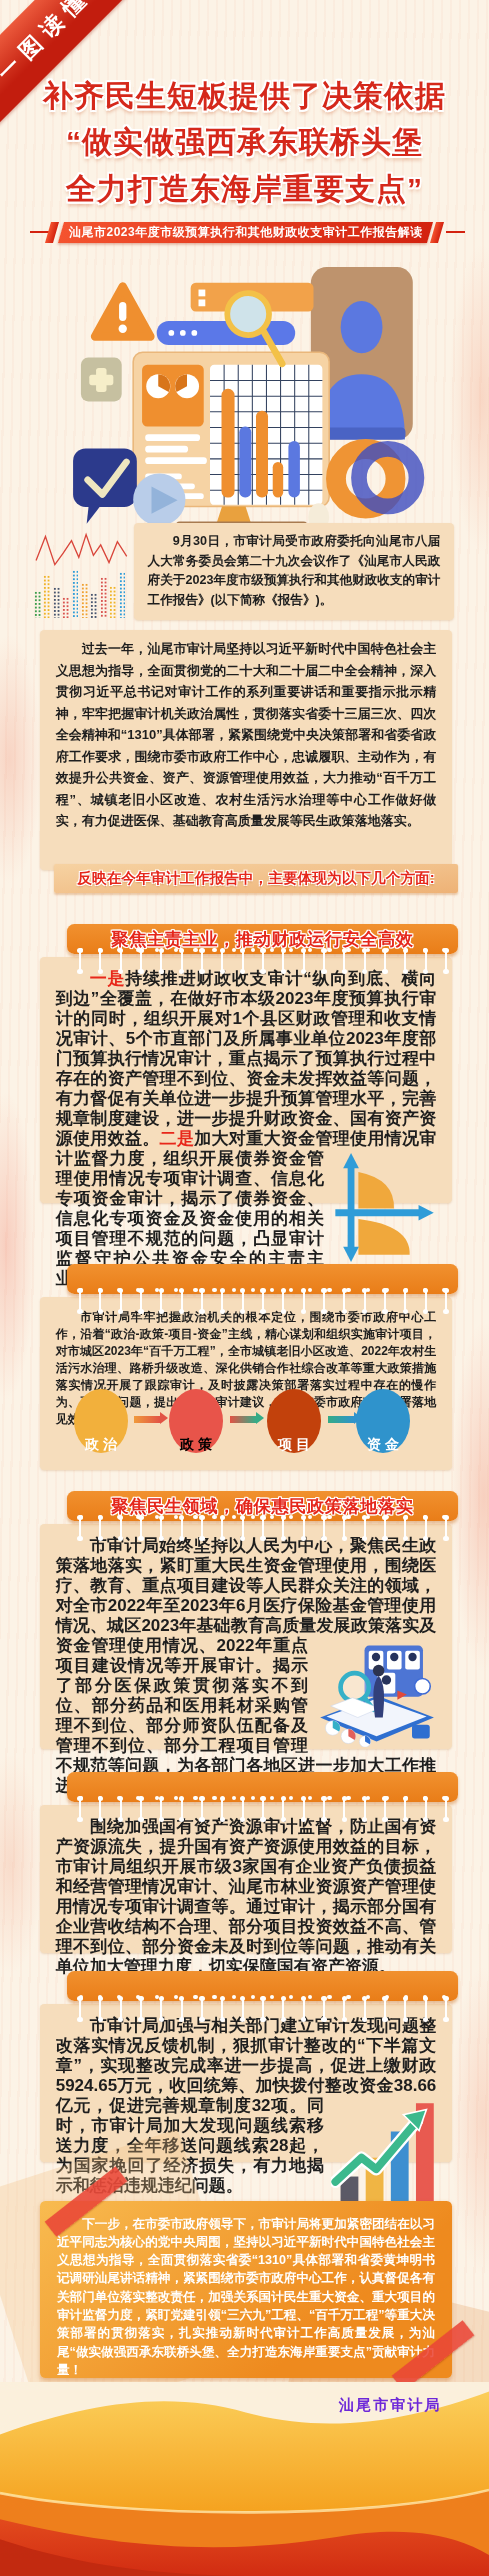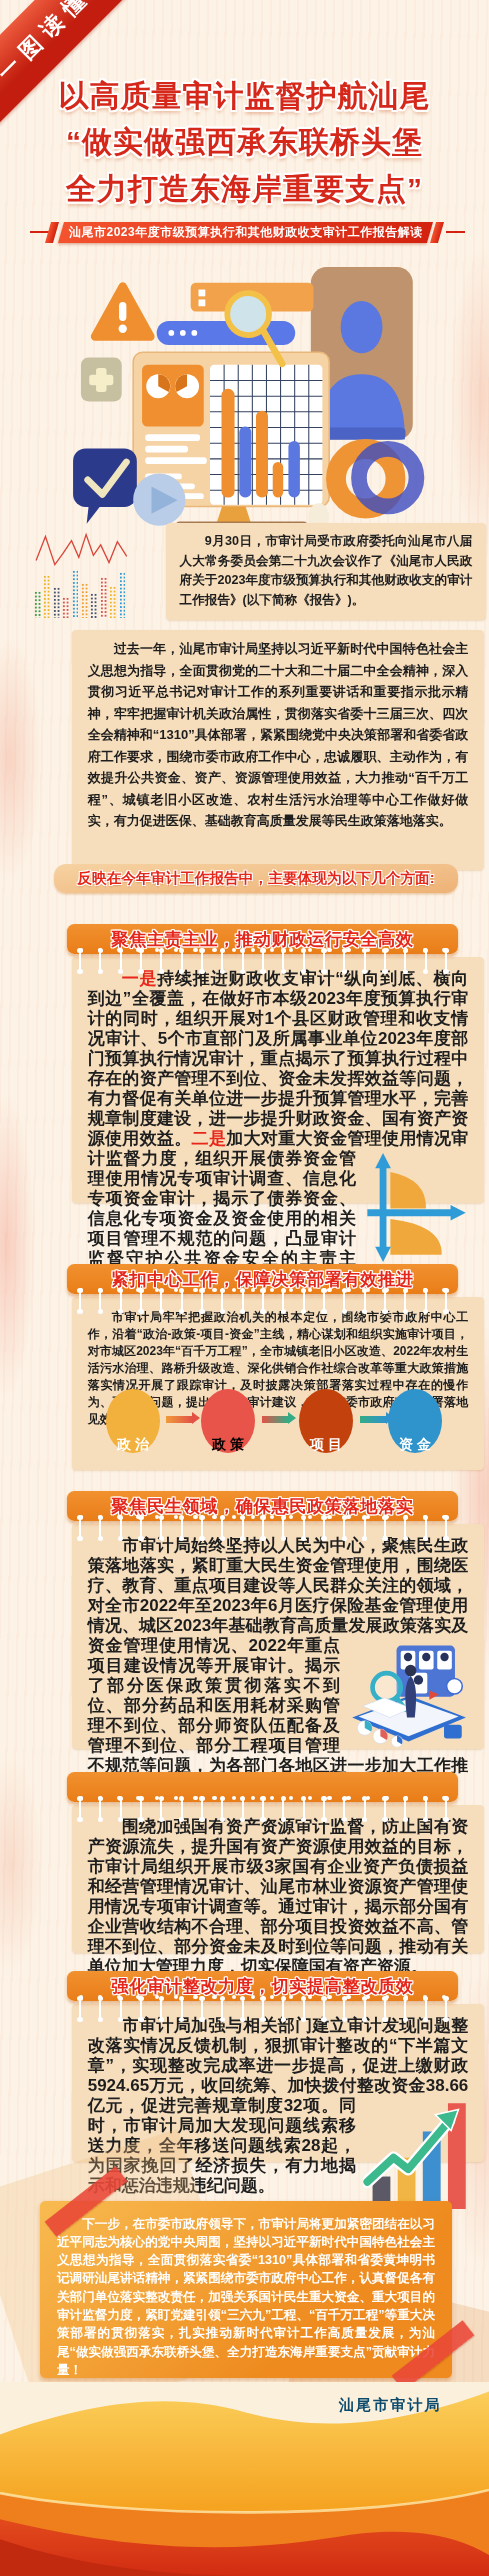--- a/index.html
+++ b/index.html
@@ -27,26 +27,26 @@
     color:#d5281b;letter-spacing:1px;font-family:"Liberation Sans",sans-serif;
     text-shadow:-1.6px -1.6px 0 #fff,1.6px -1.6px 0 #fff,-1.6px 1.6px 0 #fff,1.6px 1.6px 0 #fff,
       -1.6px 0 0 #fff,1.6px 0 0 #fff,0 -1.6px 0 #fff,0 1.6px 0 #fff,0 3.7px 3.7px rgba(205,95,45,.45);}
   .sub-bar{top:222px;left:61px;width:369px;height:21px;transform:skewX(-16deg);
     background:linear-gradient(90deg,#f4532f,#d3220f);display:flex;align-items:center;
     justify-content:center;box-shadow:0 1.6px 2.6px rgba(170,40,10,.35);}
   .sub-bar span{transform:skewX(16deg);color:#fff;font-size:12px;font-weight:bold;letter-spacing:0.5px;}
   .sub-cap{top:222px;width:7.9px;height:21px;transform:skewX(-16deg);background:linear-gradient(90deg,#f4532f,#d3220f);}
   .sub-line{top:231px;width:19px;height:2.1px;background:#d3220f;}
   
-  .tan-card{background:#f6ddbc;border-radius:4.2px;box-shadow:0 1px 2.1px rgba(190,130,70,.25);margin-left:32px;}
+  .tan-card{background:#f6ddbc;border-radius:4.2px;box-shadow:0 1px 2.1px rgba(190,130,70,.25);}
   .body-txt{color:#1e1e1e;font-weight:bold;text-align:justify;}
   .indent{text-indent:2em;}
   .em-red{color:#e8271a;}
   
-  .lead-banner{top:864px;left:54px;width:404px;height:29px;border-radius:12px;
+  .lead-banner{top:864px;left:54px;width:404px;height:29px;border-radius:2px;
     background:linear-gradient(175deg,#f6d2a2,#eeb276);display:flex;align-items:center;
     justify-content:center;box-shadow:0 1.6px 2.1px rgba(200,120,50,.35);}
   .lead-banner:after{content:"";position:absolute;right:-4.7px;top:2.6px;width:6.3px;height:29px;
     background:#e28e3e;transform:skewY(-30deg);z-index:-1;}
   .lead-banner span{color:#e5271b;font-size:14.7px;font-weight:900;
     text-shadow:-1px -1px 0 #fff,1px -1px 0 #fff,-1px 1px 0 #fff,1px 1px 0 #fff,0 1.6px 1.6px rgba(170,70,20,.3);}
   
   .sec-banner{left:67px;width:391px;height:30px;border-radius:7.3px;
     background:linear-gradient(180deg,#f1912f,#e97d18);display:flex;align-items:center;
     justify-content:center;box-shadow:0 2.1px 3.1px rgba(200,110,30,.4);z-index:3;}
@@ -72,35 +72,35 @@
   .closing-card{top:2201px;left:40px;width:412px;height:177px;border-radius:5.2px;box-sizing:border-box;
     padding:13.6px 17px;background:linear-gradient(140deg,#f8bb50,#ee8a1e 70%);
     color:#fff;font-size:12.6px;line-height:18.3px;font-weight:bold;text-align:justify;
     box-shadow:0 2.1px 4.2px rgba(200,110,30,.4);}
   .tape{width:90px;height:19px;background:rgba(233,70,55,.88);box-shadow:0 1px 1.6px rgba(150,30,10,.3);}
   
   .dotcols{position:absolute;left:0;bottom:0;width:100%;height:64px;display:flex;
     align-items:flex-end;gap:2.6px;}
   .dotcols i{width:6.8px;background-size:3.7px 3.7px;}
   
-  .issuer{color:#0c4a6e;font-size:15px;font-weight:900;letter-spacing:2.1px;}
+  .issuer{color:#6d28d9;font-size:15px;font-weight:900;letter-spacing:2.1px;}
 </style>
 </head>
 <body>
 
 <div id="page">
   <div id="texture"></div>
 
   <div class="abs corner">
     <div class="corner-band">
       <span>一图读懂</span>
     </div>
   </div>
 
-  <div class="abs title-line" style="top:76px;">以高质量审计监督护航汕尾</div>
+  <div class="abs title-line" style="top:76px;">补齐民生短板提供了决策依据</div>
   <div class="abs title-line" style="top:122px;">“做实做强西承东联桥头堡</div>
   <div class="abs title-line" style="top:169px;">全力打造东海岸重要支点”</div>
 
   <div class="abs sub-line" style="left:30px;"></div>
   <div class="abs sub-cap" style="left:48px;"></div>
   <div class="abs sub-bar">
     <span>汕尾市2023年度市级预算执行和其他财政收支审计工作报告解读</span>
   </div>
   <div class="abs sub-cap" style="left:433px;"></div>
   <div class="abs sub-line" style="left:446px;"></div>
@@ -244,21 +244,20 @@
       <path d="M52,130 Q152,142 150,198 L52,198 Z" fill="#f0a83c"></path>
       <line x1="38" y1="26" x2="38" y2="190" stroke="#2f9cd8" stroke-width="13"></line>
       <polygon points="38,4 23,33 53,33" fill="#2f9cd8"></polygon>
       <polygon points="38,212 23,183 53,183" fill="#2f9cd8"></polygon>
       <line x1="8" y1="118" x2="172" y2="118" stroke="#2f9cd8" stroke-width="13"></line>
       <polygon points="196,118 167,103 167,133" fill="#2f9cd8"></polygon>
     </svg></span><span>度，组织开展债券资金管理使用情况专项审计调查、信息化专项资金审计，揭示了债券资金、信息化专项资金及资金使用的相关项目管理不规范的问题，凸显审计监督守护公共资金安全的主责主业。</span>
   </div>
 
   <div class="abs sec-banner" style="top:1264px;">
-    <span>紧扣中心工作，保障决策部署有效推进</span>
     <div class="banner-dots">
         <i></i>
         <i></i>
         <i></i>
         <i></i>
         <i></i>
         <i></i>
         <i></i>
         <i></i>
         <i></i>
@@ -438,21 +437,20 @@
       <div class="stitch"></div>
       <div class="stitch"></div>
       <div class="stitch"></div>
       <div class="stitch"></div>
     </div>
   <div class="abs tan-card sec-card body-txt" style="top:1805px;height:148px;">
     <span class="indent" style="display:block;">围绕加强国有资产资源审计监督，防止国有资产资源流失，提升国有资产资源使用效益的目标，市审计局组织开展市级3家国有企业资产负债损益和经营管理情况审计、汕尾市林业资源资产管理使用情况专项审计调查等。通过审计，揭示部分国有企业营收结构不合理、部分项目投资效益不高、管理不到位、部分资金未及时到位等问题，推动有关单位加大管理力度，切实保障国有资产资源。</span>
   </div>
 
   <div class="abs sec-banner" style="top:1971px;">
-    <span>强化审计整改力度，切实提高整改质效</span>
     <div class="banner-dots">
         <i></i>
         <i></i>
         <i></i>
         <i></i>
         <i></i>
         <i></i>
         <i></i>
         <i></i>
         <i></i>

